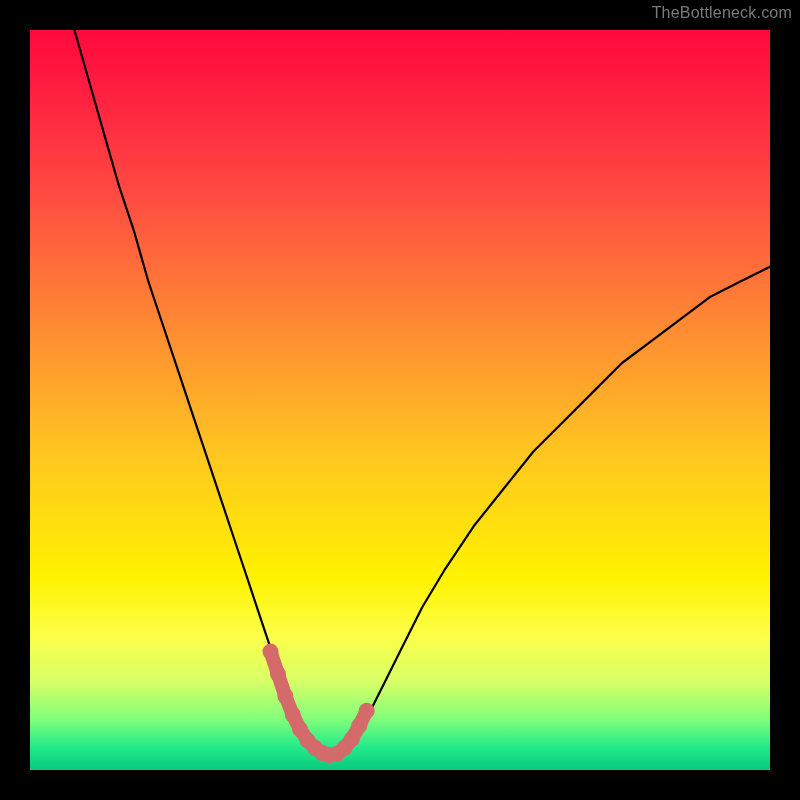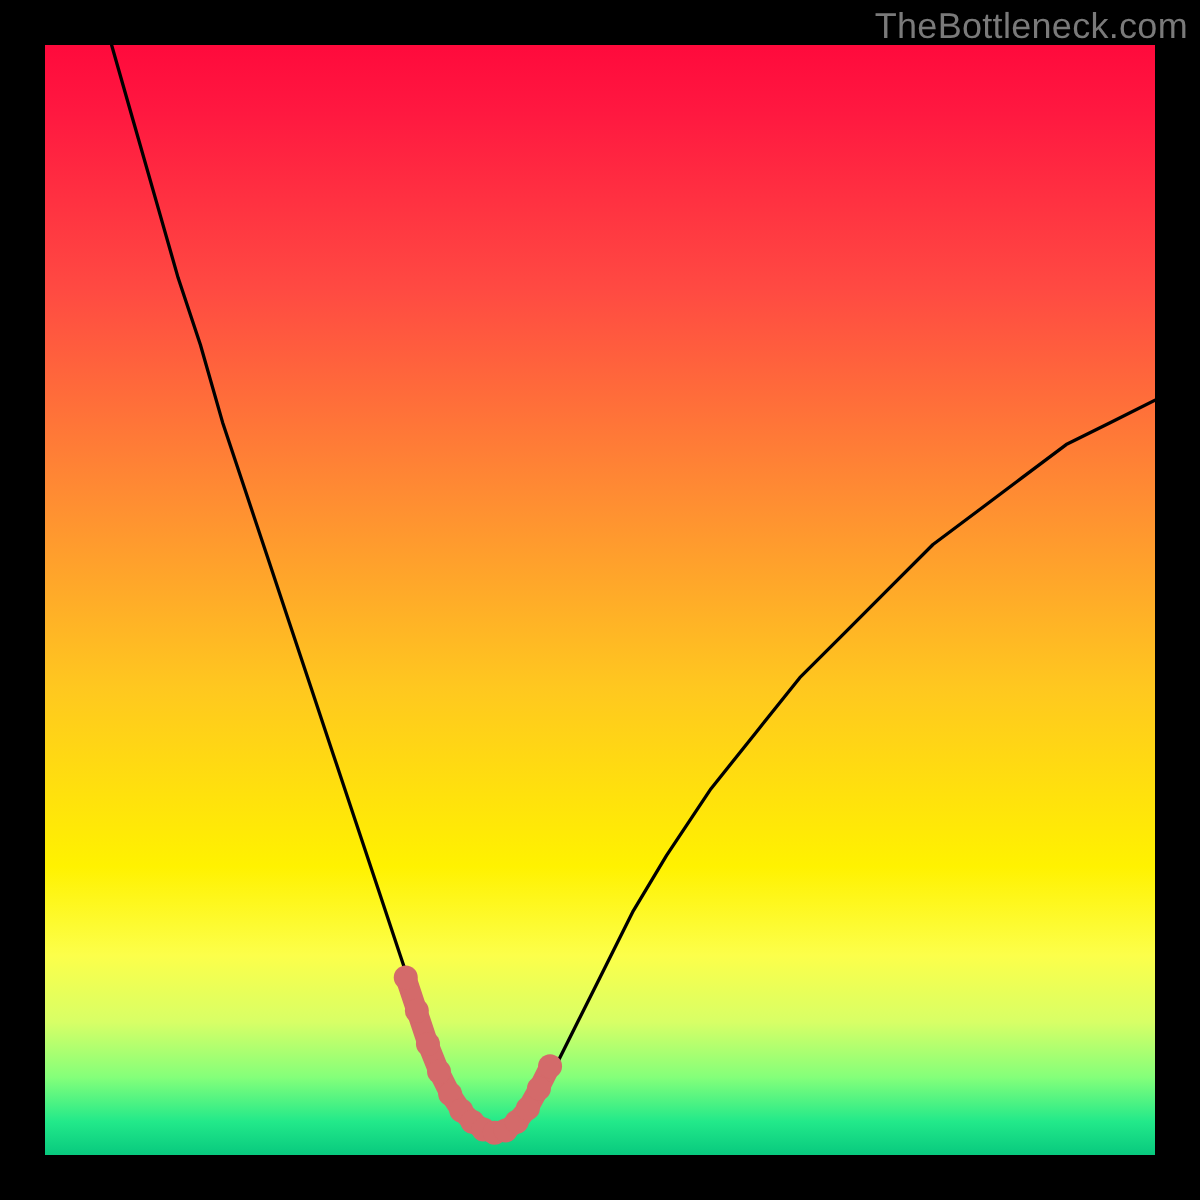--- a/index.html
+++ b/index.html
@@ -44,21 +44,21 @@
       #84ff7a 93%,
       #22e98a 97%,
       #08c97e 100%
     );
   }
   .watermark {
     position: absolute;
     top: 4px;
     right: 8px;
     color: #7a7a7a;
-    font-size: 24px;
+    font-size: 16px;
     font-weight: 500;
     letter-spacing: 0.2px;
     z-index: 50;
   }
   svg.curve {
     position: absolute;
     inset: 0;
     width: 740px;
     height: 740px;
   }

